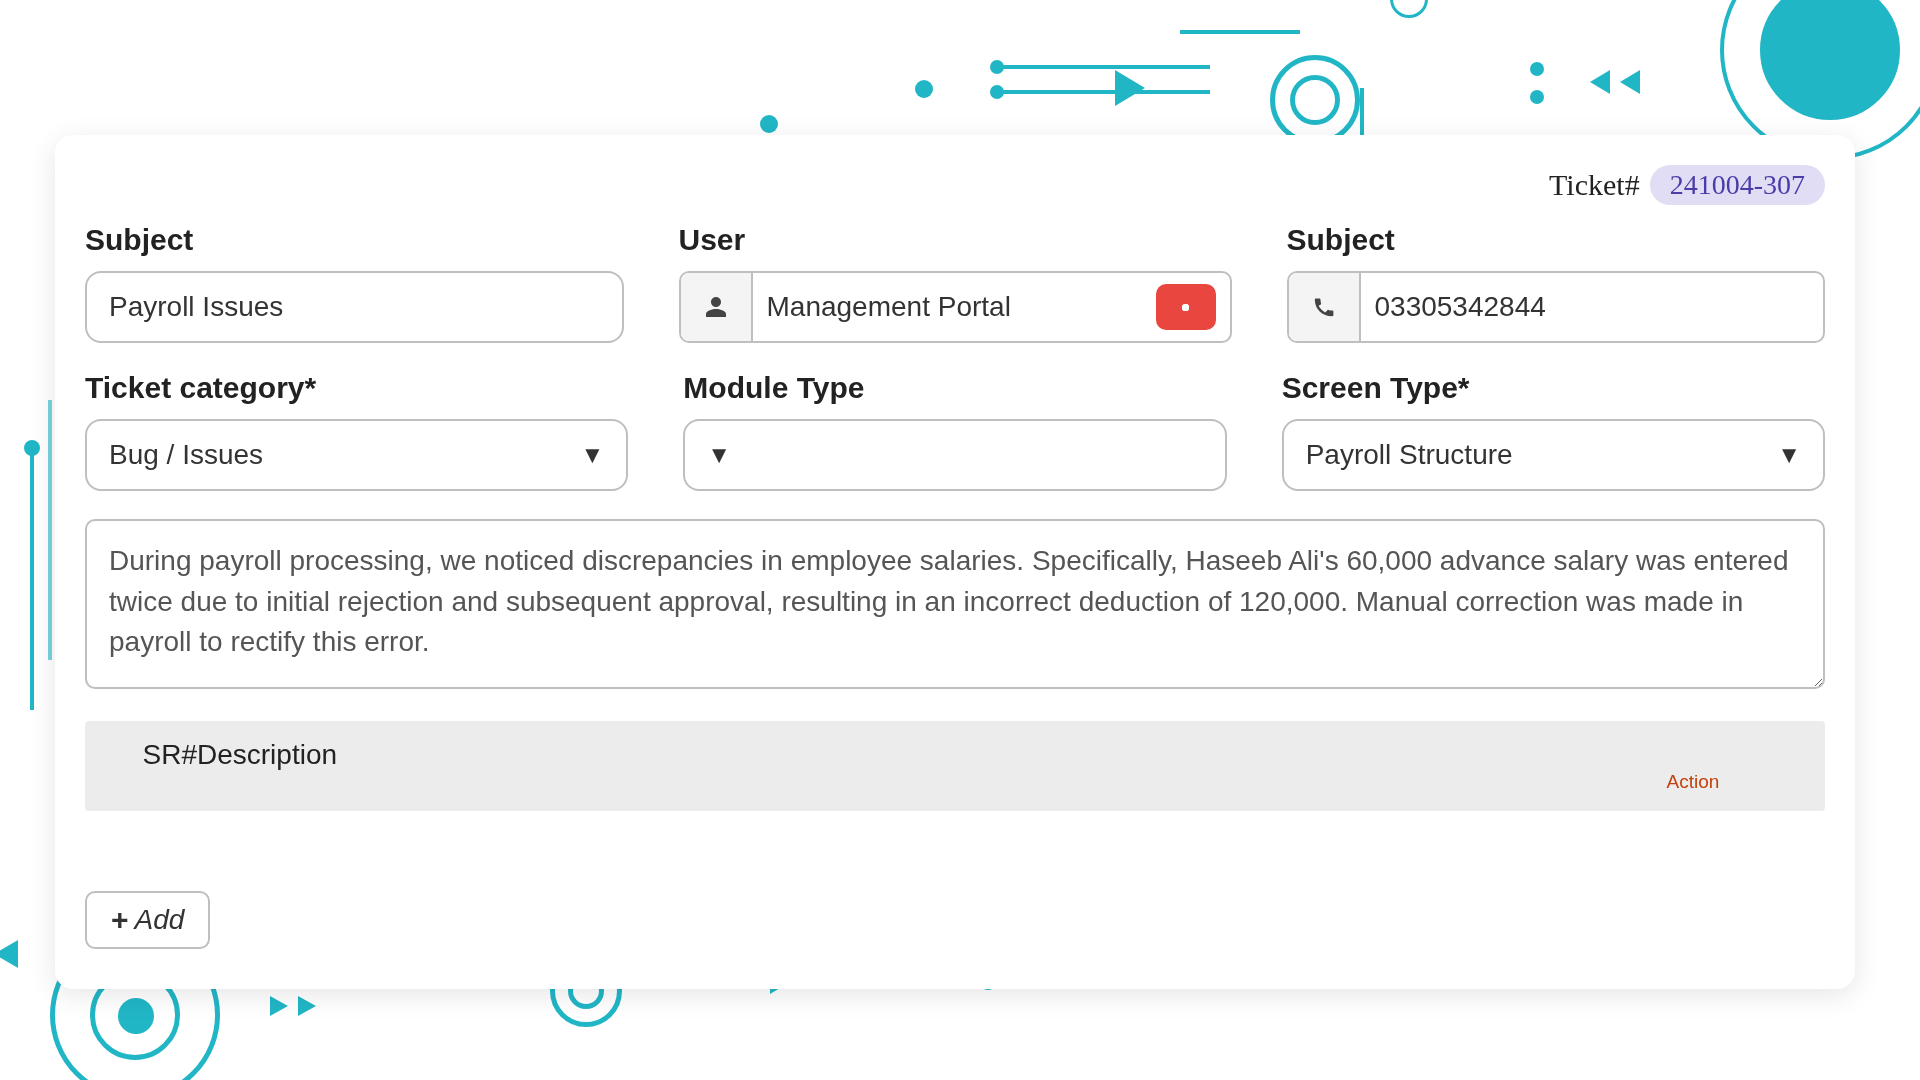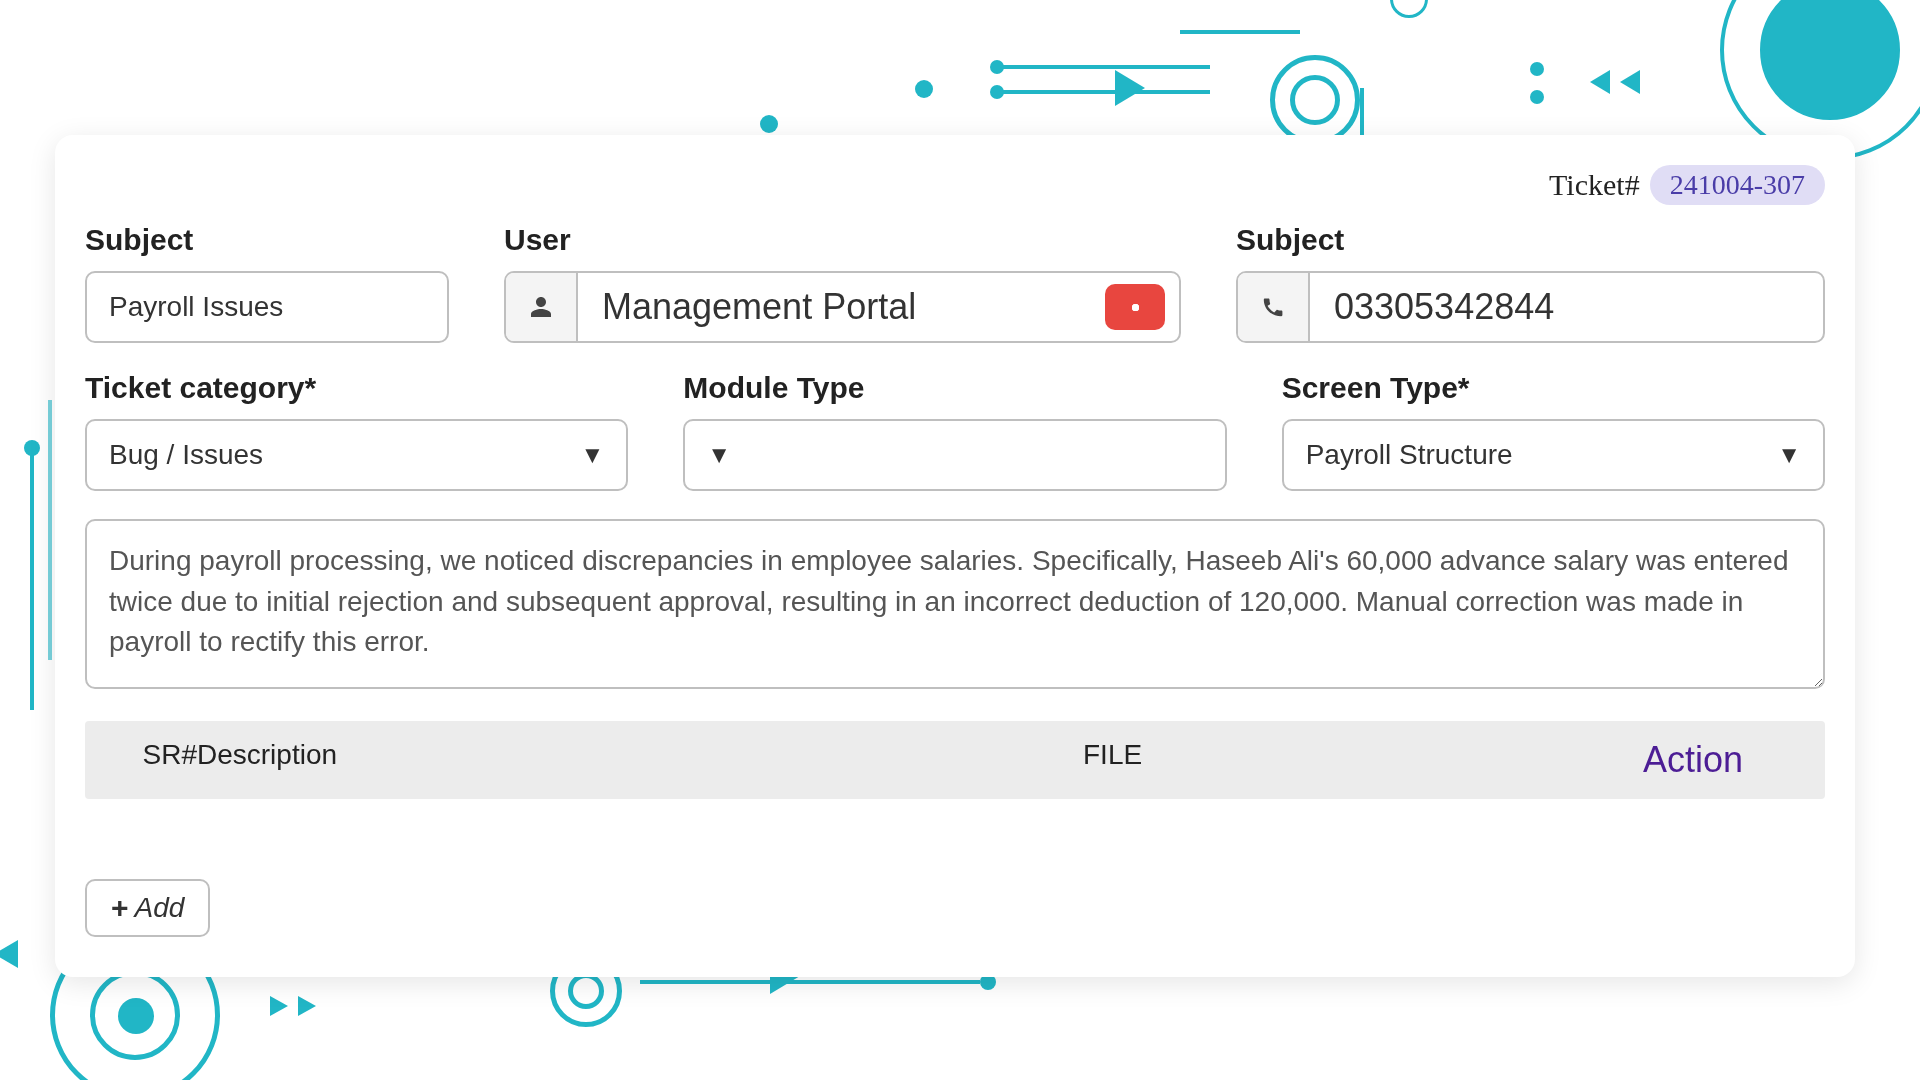--- a/index.html
+++ b/index.html
@@ -60,21 +60,21 @@
   }
   .field-label {
     font-size: 30px;
     font-weight: 600;
     color: #222;
     margin-bottom: 14px;
   }
   .text-input, .select-box {
     height: 72px;
     border: 2px solid #bfbfbf;
-    border-radius: 10px;
+    border-radius: 16px;
     background: #fff;
     font-size: 28px;
     color: #333;
     padding: 0 22px;
     display: flex;
     align-items: center;
     outline: none;
     width: 100%;
   }
   .input-group {
@@ -92,22 +92,22 @@
     display: flex;
     align-items: center;
     justify-content: center;
     font-size: 28px;
     color: #444;
   }
   .input-group input {
     flex: 1;
     border: none;
     outline: none;
-    font-size: 36px;
-    padding: 0 24px;
+    font-size: 28px;
+    padding: 0 14px;
     color: #333;
     background: transparent;
   }
   .input-action {
     width: 60px;
     height: 46px;
     background: #e8463f;
     border-radius: 10px;
     margin: auto 14px;
     display: flex;
@@ -147,21 +147,21 @@
   .att-table-head {
     display: flex;
     background: #ececec;
     border-radius: 4px;
     padding: 18px 22px;
     margin-bottom: 80px;
   }
   .att-sr { width: 90px; font-size: 28px; color:#222;text-align:right; }
   .att-desc { flex: 1; font-size: 28px; color:#222; }
   .att-file { width: 500px; font-size: 28px; color:#222; text-align:left; }
-  .att-action { width: 220px; font-size: 36px; color:#4c1d95; text-align:center; }
+  .att-action { width: 220px; font-size: 19px; color:#c2410c; text-align:center;margin-top:32px; }
   .add-btn {
     display: inline-flex;
     align-items: center;
     gap: 4px;
     border: 2px solid #bfbfbf;
     border-radius: 10px;
     background: #fff;
     padding: 10px 24px;
     font-size: 28px;
     font-style: italic;
@@ -290,21 +290,20 @@
     </div>
   </div>
 
   
   <textarea class="description" style="">During payroll processing, we noticed discrepancies in employee salaries. Specifically, Haseeb Ali's 60,000 advance salary was entered twice due to initial rejection and subsequent approval, resulting in an incorrect deduction of 120,000. Manual correction was made in payroll to rectify this error.</textarea>
 
   
   <div class="att-table-head">
     <div class="att-sr">SR#</div>
     <div class="att-desc">Description</div>
-    <div class="att-file">FILE</div>
     <div class="att-action">Action</div>
   </div>
 
   
   <button class="add-btn">
     <span class="plus">+</span>
     <span>Add</span>
   </button>
 
 </div>

